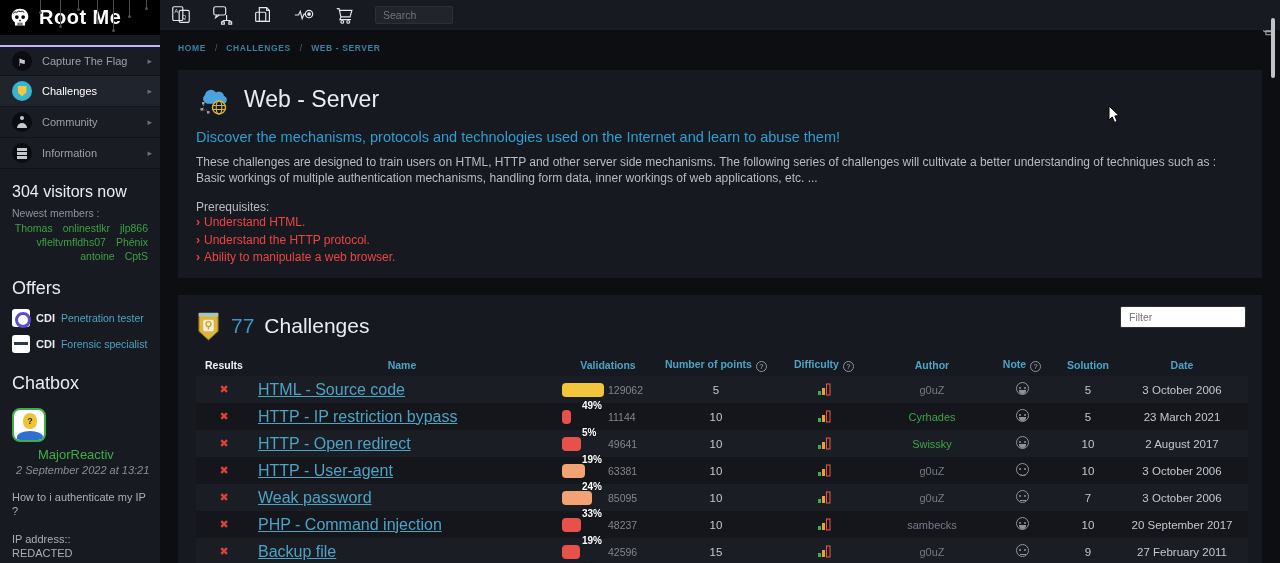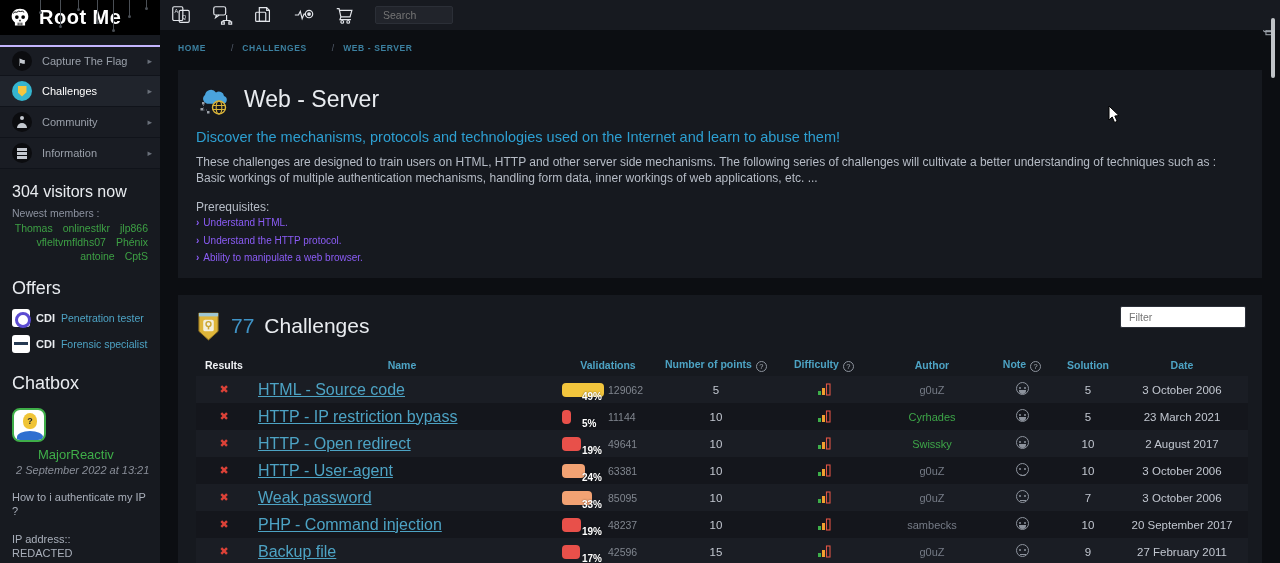--- a/index.html
+++ b/index.html
@@ -51,33 +51,33 @@
 
   
   .topbar { position:absolute; left:160px; top:0; width:1120px; height:30px; background:#171a20; display:flex; align-items:center; padding-left:10px; gap:19px; z-index:2; }
   .tb-icon { width:22px; height:22px; display:flex; align-items:center; justify-content:center; cursor:pointer; flex:none; }
   .search-input { width:78px; height:18px; background:#21242b; border:1px solid #2b2f37; border-radius:2px; color:#9aa0a8; font-size:10.5px; padding:0 7px; outline:none; }
   .globe-wrap { position:absolute; left:1240px; top:7px; cursor:pointer; }
   .edge-icon { position:absolute; cursor:pointer; }
 
   
   .breadcrumb { position:absolute; left:178px; top:43px; display:flex; align-items:center; gap:9px; z-index:2; }
-  .bc-item { display:flex; align-items:center; gap:25px; }
+  .bc-item { display:flex; align-items:center; gap:9px; }
   .bc-link { font-size:8.5px; font-weight:bold; letter-spacing:.6px; color:#3c80a0; text-transform:uppercase; }
   .bc-sep { font-size:8.5px; color:#566070; }
 
   
   .panel { position:absolute; left:178px; width:1084px; background:#16191f; }
   .panel-intro { top:70px; height:208px; padding:12px 18px 0; }
   .intro-head { display:flex; align-items:center; gap:12px; }
   .page-title { font-size:23px; font-weight:normal; color:#e9ecf0; }
   .page-subtitle { margin-top:13px; font-size:14.5px; color:#2d9fd1; }
   .page-desc { margin-top:9px; font-size:12px; line-height:16px; color:#b6bcc6; }
   .prereq-label { margin-top:14px; font-size:12px; color:#b6bcc6; }
-  .prereq-item { font-size:10px; line-height:17.5px; color:#8b5cf6; }
+  .prereq-item { font-size:12px; line-height:17.5px; color:#ef4444; }
   .prereq-arrow { font-weight:bold; margin-right:4px; }
 
   .panel-challenges { top:295px; height:268px; padding:11px 16px 0 18px; }
   .chal-head { display:flex; align-items:center; gap:10px; height:40px; }
   .chal-count { font-size:21px; color:#3f93c6; }
   .chal-title { font-size:21px; color:#e9ecf0; font-weight:normal; }
   .filter-input { position:absolute; right:16px; top:11px; width:126px; height:22px; background:#ffffff; border:1px solid #2b2f38; border-radius:2px; color:#8d93a0; font-size:10.5px; padding:0 8px; outline:none; }
 
   table { border-collapse:collapse; width:1052px; margin-top:8px; table-layout:fixed; }
   th { height:22px; font-size:10.5px; font-weight:bold; color:#4da3c4; text-align:center; vertical-align:middle; cursor:pointer; }
@@ -86,21 +86,21 @@
   tbody tr { height:27px; }
   tbody tr:nth-child(odd)  { background:#1a1d24; }
   tbody tr:nth-child(even) { background:#14161c; }
   td { text-align:center; vertical-align:middle; font-size:11.5px; color:#c2c7d0; }
   .xmark { color:#dc4238; font-size:11px; font-weight:bold; }
   .c-name { text-align:left; padding-left:6px; }
   .chal-link { font-size:16px; color:#4da3c4;text-decoration:underline; }
   .valflex { display:flex; align-items:center; padding-left:10px; }
   .badge-wrap { position:relative; width:42px; height:14px; flex:none; }
   .badge-bar { position:absolute; left:0; top:0; height:14px; border-radius:4px; }
-  .badge-txt { position:absolute; left:3px; top:8px; font-size:10px; font-weight:bold; color:#fff; text-shadow:0 0 2px rgba(0,0,0,.55); white-space:nowrap;padding-left:17px; }
+  .badge-txt { position:absolute; left:3px; top:17px; font-size:10px; font-weight:bold; color:#fff; text-shadow:0 0 2px rgba(0,0,0,.55); white-space:nowrap;padding-left:17px; }
   .val-count { font-size:10.5px; color:#80868f; margin-left:4px; }
   .author-link { font-size:11px; color:#757b86; }
   .author-link.online { color:#3da548; }
   .face { width:13px; height:13px; border:1px solid #8d939d; border-radius:50%; position:relative; display:inline-block; }
   .face::before { content:""; position:absolute; top:3.5px; left:2.5px; width:2px; height:2px; border-radius:50%; background:#8d939d; box-shadow:5px 0 0 #8d939d; }
   .face.grin::after { content:""; position:absolute; left:2.5px; top:7px; width:7px; height:3.5px; border-radius:0 0 7px 7px; background:#8d939d; }
   .face.smile::after { content:""; position:absolute; left:2.5px; top:3.5px; width:6px; height:6px; border-radius:50%; border:1px solid transparent; border-bottom-color:#8d939d; }
   .face.neutral::after { content:""; position:absolute; left:3px; top:8.5px; width:6px; height:1px; background:#8d939d; }
 
   

